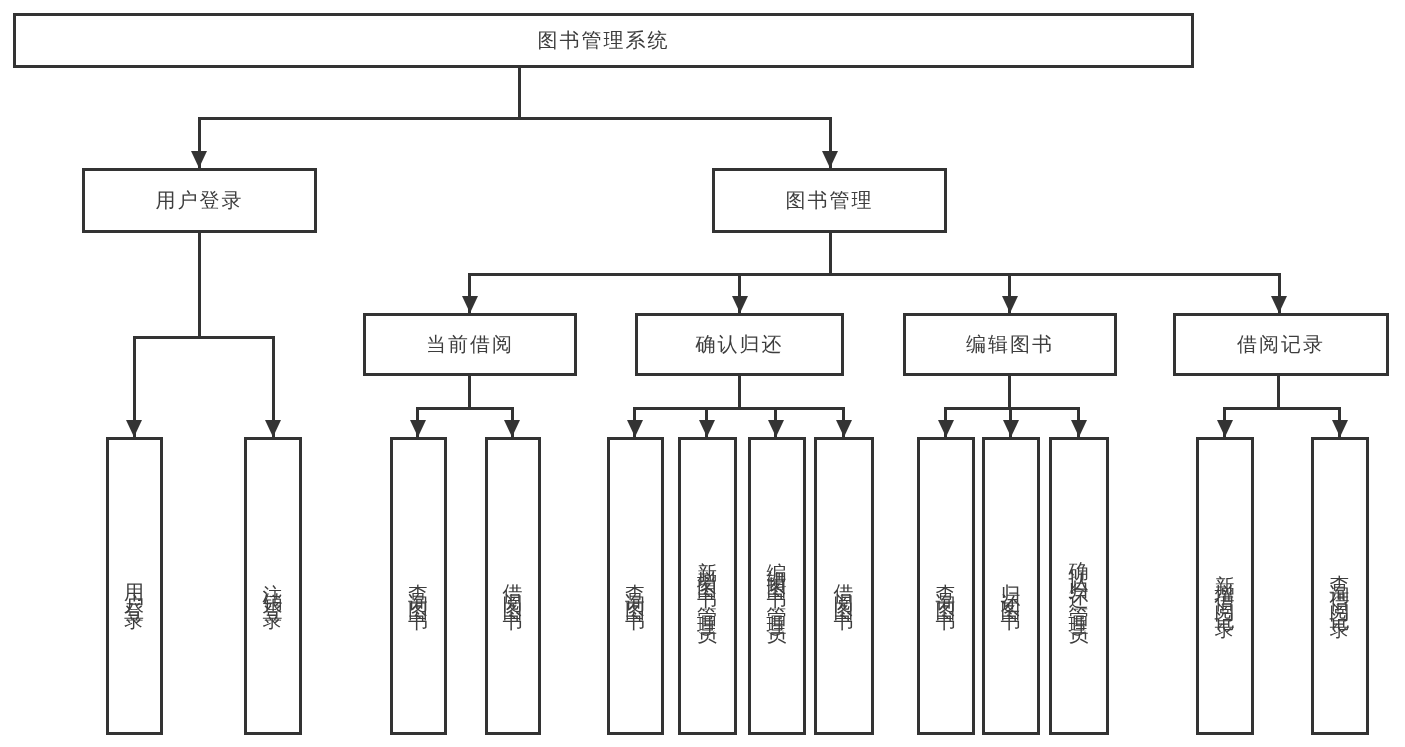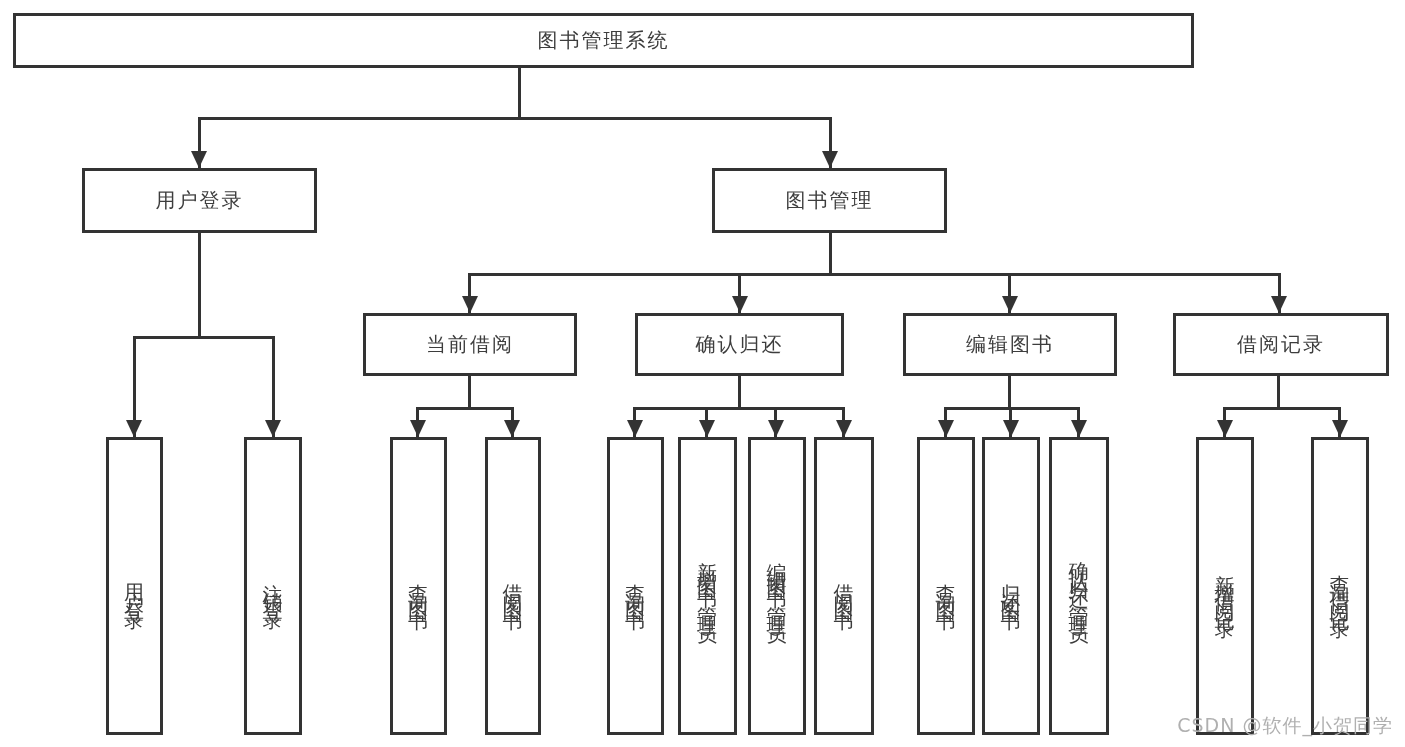--- a/index.html
+++ b/index.html
@@ -183,15 +183,14 @@
   <div class="arrow" style="left:1003px;top:420px;"></div>
   <div class="arrow" style="left:1071px;top:420px;"></div>
 
   <div class="vline" style="left:1277px;top:374px;height:33px;"></div>
   <div class="hline" style="left:1223px;top:407px;width:118px;"></div>
   <div class="vline" style="left:1223px;top:407px;height:30px;"></div>
   <div class="vline" style="left:1338px;top:407px;height:30px;"></div>
   <div class="arrow" style="left:1217px;top:420px;"></div>
   <div class="arrow" style="left:1332px;top:420px;"></div>
 
-  <div class="watermark">CSDN @软件_小贺同学</div>
 
 </div>
 
 </body></html>

